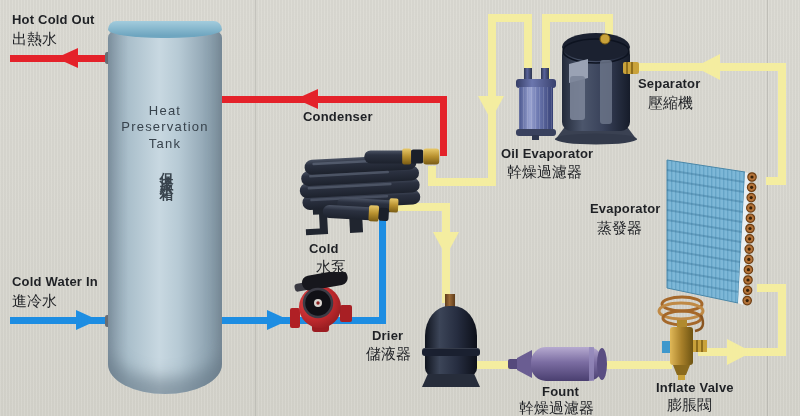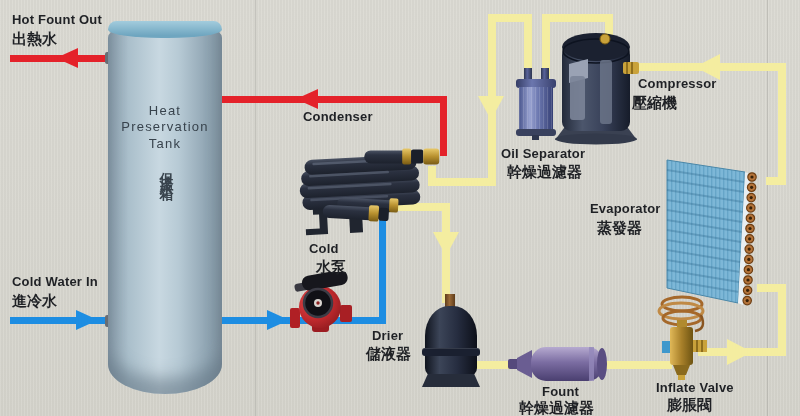--- a/index.html
+++ b/index.html
@@ -58,21 +58,21 @@
   .ft-port{position:absolute;left:23px;top:0;width:10px;height:14px;background:linear-gradient(90deg,#5e3c1c,#9a6a38 45%,#5e3c1c);}
   .ft-body{position:absolute;left:3px;top:12px;width:52px;height:70px;
     background:linear-gradient(90deg,#10141e 0%,#3c4558 28%,#262d40 62%,#0d1019 100%);
     border-radius:24px 24px 8px 8px / 30px 30px 8px 8px;}
   .ft-band{position:absolute;left:0;top:54px;width:58px;height:8px;background:#1a2030;border-radius:3px;box-shadow:0 1px 0 rgba(255,255,255,.12) inset;}
   .ft-base{position:absolute;left:0;top:80px;width:58px;height:13px;background:#272d3b;
     clip-path:polygon(10% 0,90% 0,100% 100%,0 100%);}
   
   .lbl{position:absolute;z-index:3;color:#1f2125;white-space:nowrap;}
   .en{font-size:13px;font-weight:700;letter-spacing:.2px;}
-  .zh{font-size:15px;font-weight:700;}
+  .zh{font-size:15px;font-weight:400;}
 </style>
 </head>
 <body>
 
 <div class="canvas">
   <div class="seam" style="left:255px"></div>
   <div class="seam" style="left:767px"></div>
 
   <div class="pipe red" style="left:10px;top:55px;width:100px;height:7px"></div>
   <div class="arr red-l" style="left:56px;top:48px"></div>
@@ -340,39 +340,39 @@
     <rect x="25" y="27" width="10" height="9" fill="#b08a2e"></rect>
     <rect x="18" y="34" width="23" height="38" rx="3" fill="url(#valvebrass)"></rect>
     <rect x="10" y="48" width="8" height="12" fill="#3f98cc"></rect>
     <rect x="41" y="47" width="14" height="12" fill="#c9a23a"></rect>
     <line x1="45" y1="47" x2="45" y2="59" stroke="#7a5c14" stroke-width="1.5"></line>
     <line x1="50" y1="47" x2="50" y2="59" stroke="#7a5c14" stroke-width="1.5"></line>
     <polygon points="21,72 38,72 34,82 25,82" fill="#8a6a1e"></polygon>
     <rect x="26" y="82" width="7" height="5" fill="#c9a23a"></rect>
   </svg>
 
-  <div class="lbl en" style="left:12px;top:12px">Hot Fount Out</div>
+  <div class="lbl en" style="left:12px;top:12px">Hot Cold Out</div>
   <div class="lbl zh" style="left:12px;top:30px">出熱水</div>
 
   <div class="lbl en" style="left:12px;top:274px">Cold Water In</div>
   <div class="lbl zh" style="left:12px;top:292px">進冷水</div>
 
   <div class="lbl en" style="left:303px;top:109px">Condenser</div>
 
   <div class="lbl en" style="left:309px;top:241px">Cold</div>
   <div class="lbl zh" style="left:316px;top:258px">水泵</div>
 
   <div class="lbl en" style="left:372px;top:328px">Drier</div>
   <div class="lbl zh" style="left:366px;top:345px">儲液器</div>
 
-  <div class="lbl en" style="left:501px;top:146px">Oil Separator</div>
+  <div class="lbl en" style="left:501px;top:146px">Oil Evaporator</div>
   <div class="lbl zh" style="left:507px;top:163px">幹燥過濾器</div>
 
-  <div class="lbl en" style="left:638px;top:76px">Compressor</div>
-  <div class="lbl zh" style="left:632px;top:94px">壓縮機</div>
+  <div class="lbl en" style="left:638px;top:76px">Separator</div>
+  <div class="lbl zh" style="left:648px;top:94px">壓縮機</div>
 
   <div class="lbl en" style="left:590px;top:201px">Evaporator</div>
   <div class="lbl zh" style="left:597px;top:219px">蒸發器</div>
 
   <div class="lbl en" style="left:542px;top:384px">Fount</div>
   <div class="lbl zh" style="left:519px;top:399px">幹燥過濾器</div>
 
   <div class="lbl en" style="left:656px;top:380px">Inflate Valve</div>
   <div class="lbl zh" style="left:667px;top:396px">膨脹閥</div>
 </div>

